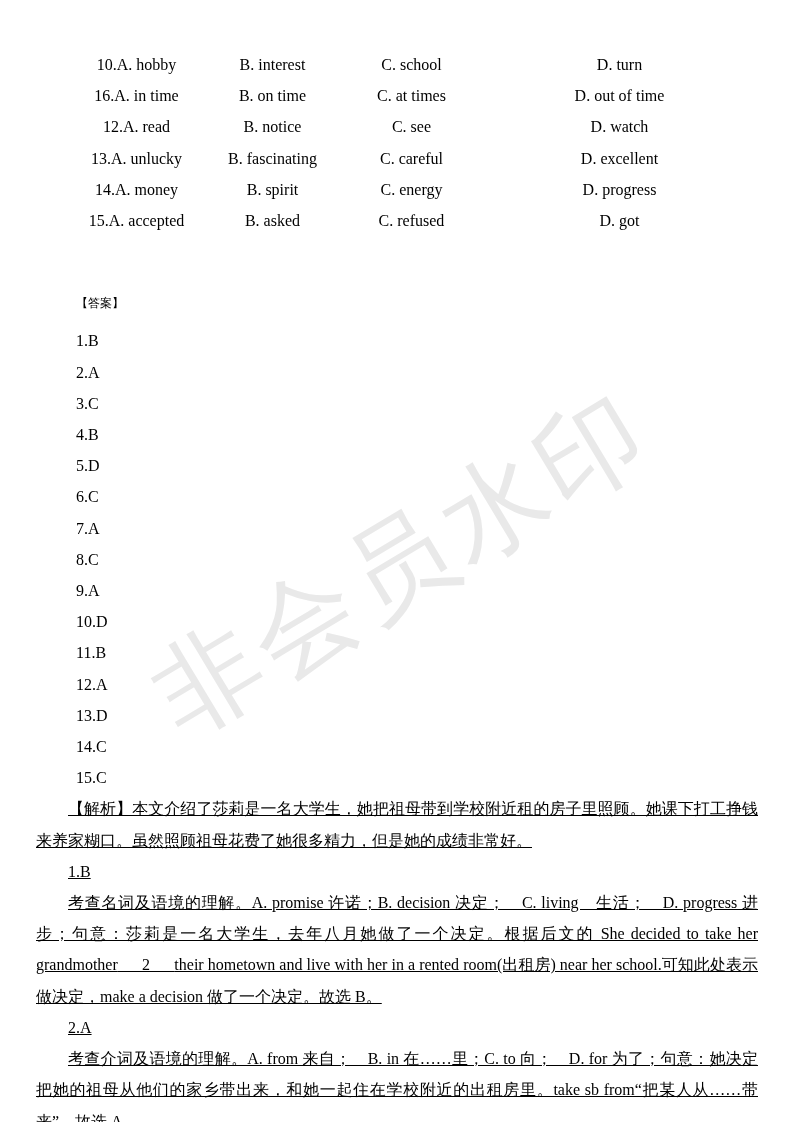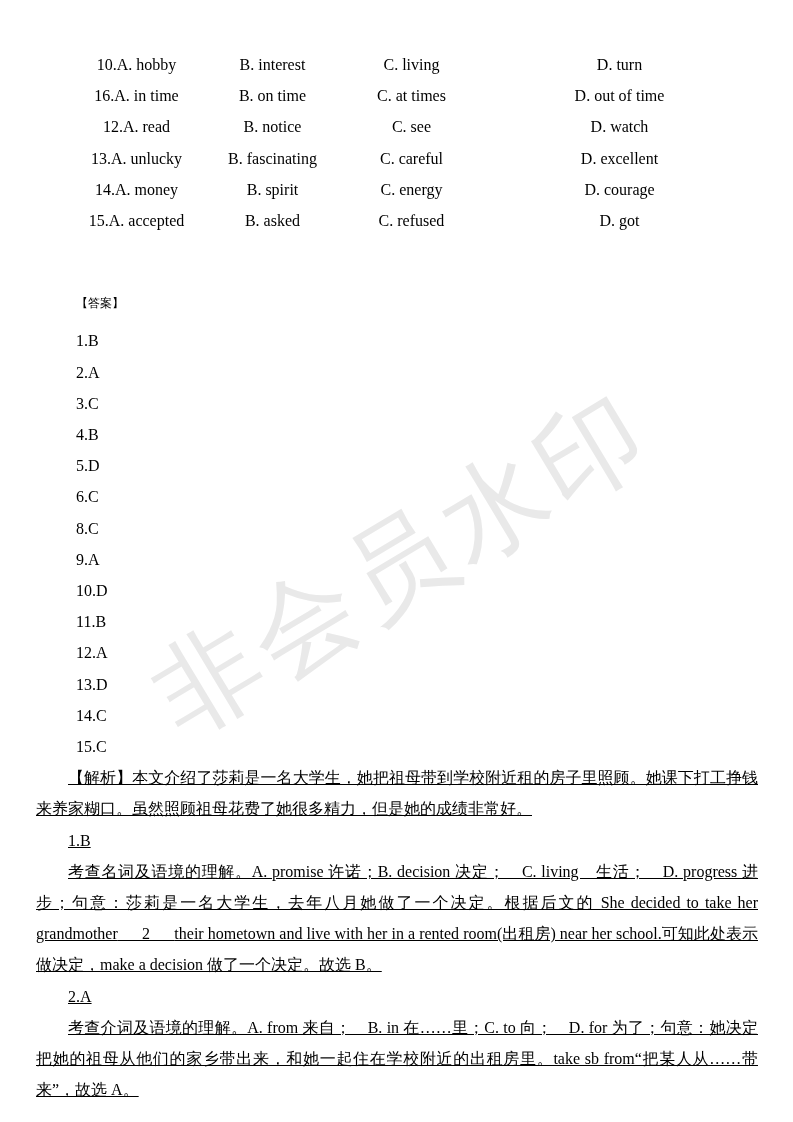--- a/index.html
+++ b/index.html
@@ -56,21 +56,21 @@
 <body>
 
 <div class="watermark">非会员水印</div>
 
 <main class="content">
 
   <section class="options" id="options-table">
       <div class="opt-row">
         <div class="opt-cell">10.A. hobby</div>
         <div class="opt-cell">B. interest</div>
-        <div class="opt-cell">C. living</div>
+        <div class="opt-cell">C. school</div>
         <div class="opt-cell">D. turn</div>
       </div>
       <div class="opt-row">
         <div class="opt-cell">16.A. in time</div>
         <div class="opt-cell">B. on time</div>
         <div class="opt-cell">C. at times</div>
         <div class="opt-cell">D. out of time</div>
       </div>
       <div class="opt-row">
         <div class="opt-cell">12.A. read</div>
@@ -81,39 +81,40 @@
       <div class="opt-row">
         <div class="opt-cell">13.A. unlucky</div>
         <div class="opt-cell">B. fascinating</div>
         <div class="opt-cell">C. careful</div>
         <div class="opt-cell">D. excellent</div>
       </div>
       <div class="opt-row">
         <div class="opt-cell">14.A. money</div>
         <div class="opt-cell">B. spirit</div>
         <div class="opt-cell">C. energy</div>
-        <div class="opt-cell">D. courage</div>
+        <div class="opt-cell">D. progress</div>
       </div>
       <div class="opt-row">
         <div class="opt-cell">15.A. accepted</div>
         <div class="opt-cell">B. asked</div>
         <div class="opt-cell">C. refused</div>
         <div class="opt-cell">D. got</div>
       </div>
     </section>
 
   <h2 class="answers-heading">【答案】</h2>
 
   <section class="answers-list" id="answers-list">
       <div class="answer-item">1.B</div>
       <div class="answer-item">2.A</div>
       <div class="answer-item">3.C</div>
       <div class="answer-item">4.B</div>
       <div class="answer-item">5.D</div>
       <div class="answer-item">6.C</div>
+      <div class="answer-item">7.A</div>
       <div class="answer-item">8.C</div>
       <div class="answer-item">9.A</div>
       <div class="answer-item">10.D</div>
       <div class="answer-item">11.B</div>
       <div class="answer-item">12.A</div>
       <div class="answer-item">13.D</div>
       <div class="answer-item">14.C</div>
       <div class="answer-item">15.C</div>
     </section>
 

